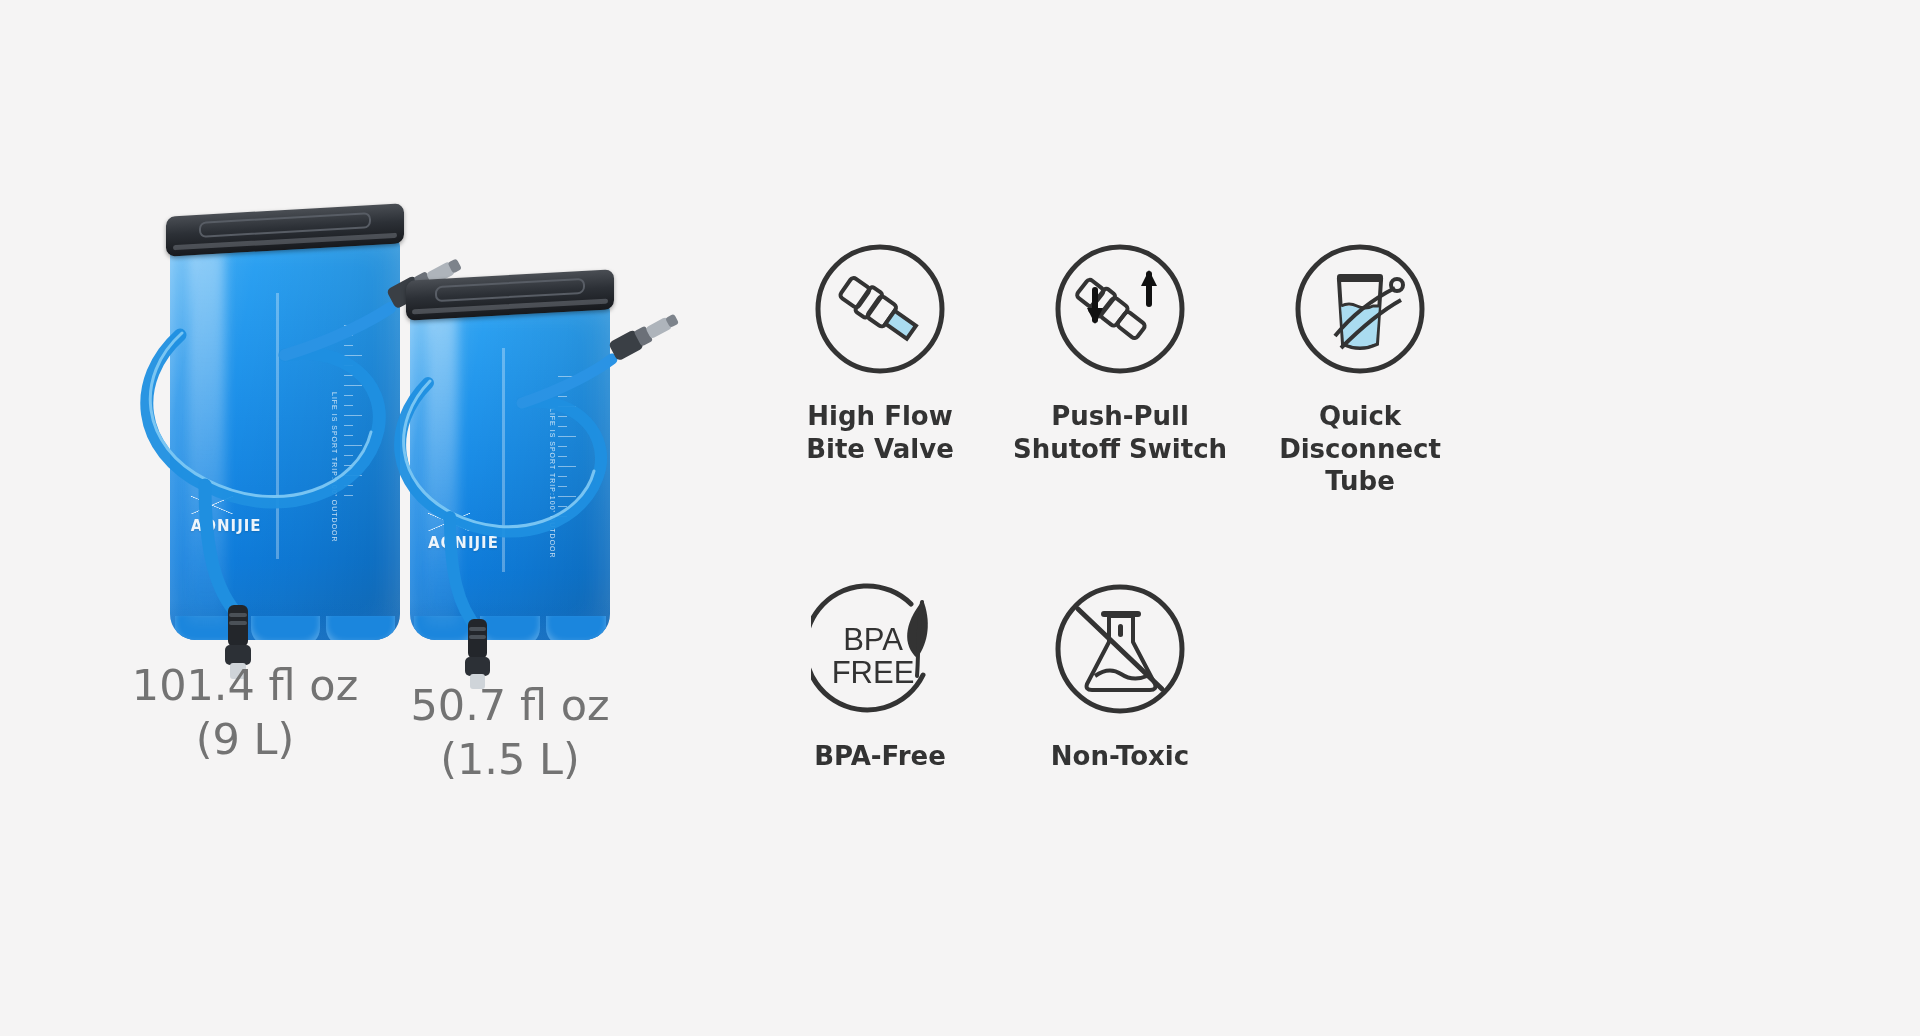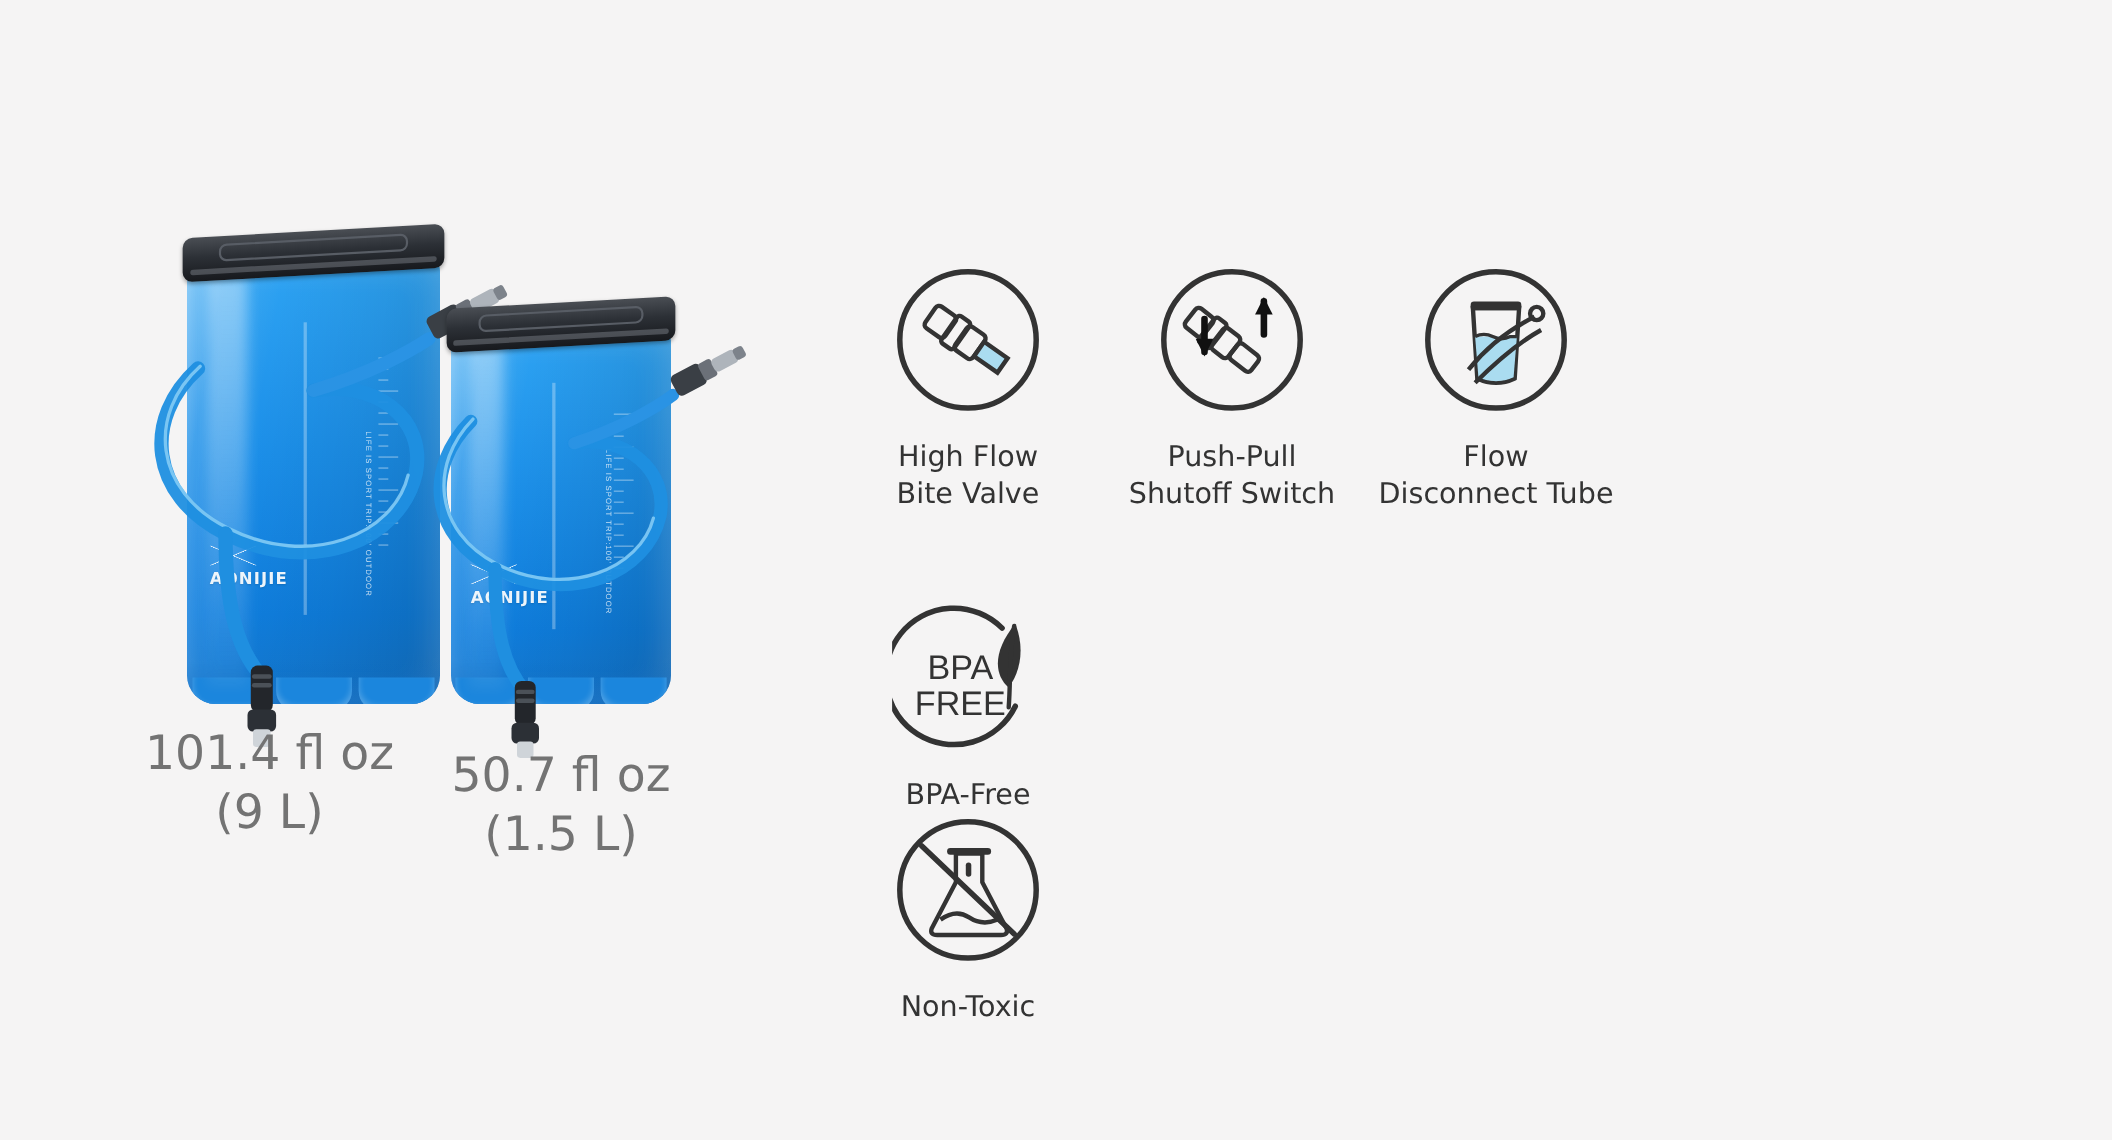--- a/index.html
+++ b/index.html
@@ -185,37 +185,38 @@
   #cap-label-small { left: 245px; top: 488px; width: 290px; }
 
   
   #features {
     position: absolute;
     left: 760px;
     top: 240px;
     width: 720px;
   }
   .feat-row { display: flex; }
-  .feat-row.row2 { margin-top: 82px; flex-direction: column; }
+  .feat-row.row2 { margin-top: 82px; }
   .feat {
     width: 240px;
     text-align: center;
   }
   .feat-circle {
     width: 138px;
     height: 138px;
     margin: 0 auto;
     position: relative;
   }
   .feat-label {
     margin-top: 22px;
     font-size: 26px;
     color: #333;
     line-height: 1.25;
     font-family: "DejaVu Sans", sans-serif;
+    font-weight: bold;
   }
   .feat-label .l2 { display: block; }
 </style>
 </head>
 <body>
 
 <div id="stage">
 
 
   <div id="products">
@@ -392,21 +393,21 @@
             <path d="M48 40 L90 40 L86 104 Q69 112 52 104 Z" fill="none" stroke="#333" stroke-width="4"></path>
             <path d="M50 66 L88 66 L85 103 Q69 110 53 103 Z" fill="#aadcf0"></path>
             <path d="M50 66 Q58 62 66 66 T82 66 L88 66" fill="none" stroke="#333" stroke-width="3"></path>
             <rect x="46" y="34" width="46" height="8" rx="3" fill="#333"></rect>
             <path d="M44 96 C 62 74, 84 58, 104 48" fill="none" stroke="#333" stroke-width="4"></path>
             <path d="M50 108 C 70 88, 92 70, 110 60" fill="none" stroke="#333" stroke-width="4"></path>
             <circle cx="106" cy="45" r="6" fill="none" stroke="#333" stroke-width="4"></circle>
           </svg>
         </div>
         <div class="feat-label">
-          <span>Flow</span>
+          <span>Quick</span>
           <span class="l2">Disconnect Tube</span>
         </div>
       </div>
     </div>
 
     <div class="feat-row row2">
 
       <div class="feat">
         <div class="feat-circle">
           <svg width="138" height="138" viewBox="0 0 138 138">

